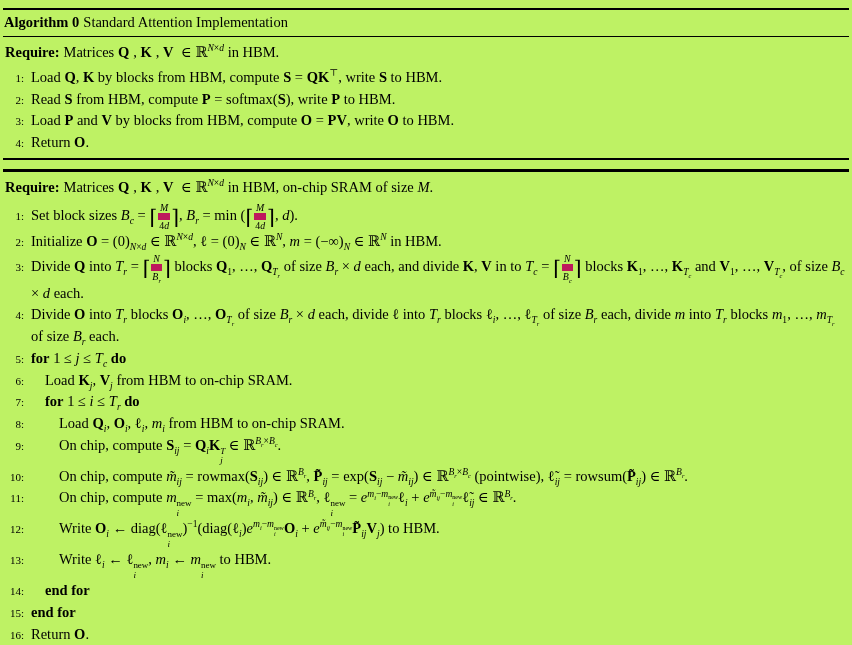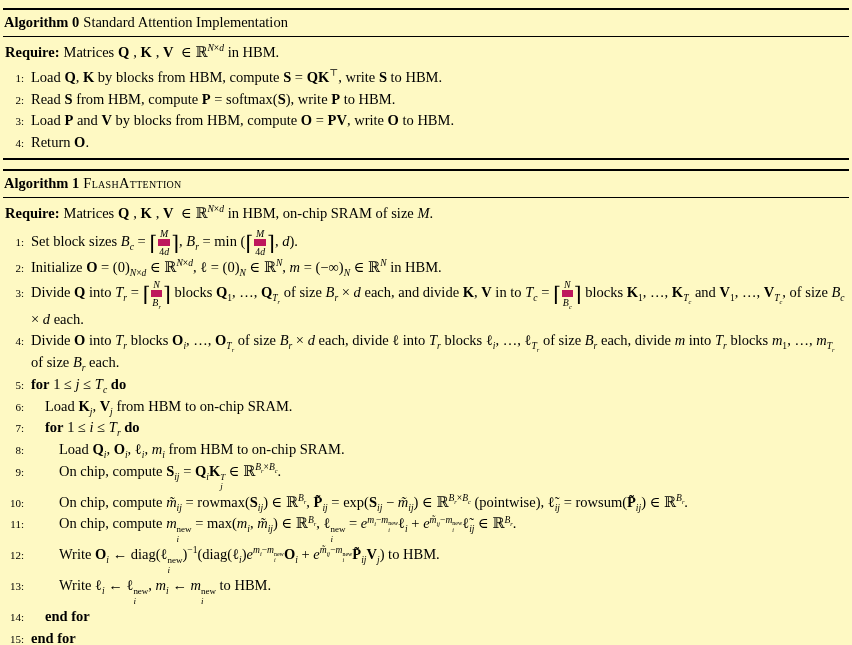--- a/index.html
+++ b/index.html
@@ -4,21 +4,21 @@
 <style>
   html,body{margin:0;padding:0;background:#ffffff;}
   body{
     width:852px;height:645px;
     color:#000;
     font-family:"Liberation Serif","DejaVu Serif",serif;
     font-size:14.5px;
   }
   .page{
     width:852px;height:645px;box-sizing:border-box;
-    padding:8px 3px 0 3px;overflow:hidden;background:#fef9c3;
+    padding:8px 3px 0 3px;overflow:hidden;background:#bef264;
   }
   .rule{height:0;border-top:2px solid #000;}
   .rule.thin{border-top-width:1px;}
   .alg{margin-bottom:9px;}
   .alg-header{padding:4px 2px 5px 1px;}
   .alg-header .alg-title{margin-left:4px;}
   .sc{font-variant:small-caps;letter-spacing:0.3px;}
   .alg-body{padding:4px 0 4px 0;}
   .require-line{padding:1px 1px 3px 2px;line-height:1.5;}
   .require-line b{margin-right:4px;font-family:Liberation Serif, serif;}
@@ -74,23 +74,20 @@
             <span class="lnum">4:</span>
             <span class="lcontent ind0">Return <b>O</b>.</span>
           </div>
         </div>
     </div>
     <div class="rule"></div>
   </section>
 
   <section class="alg">
     <div class="rule"></div>
-    <div class="alg-header">
-      <b>Algorithm 1</b><span class="alg-title sc">FlashAttention</span>
-    </div>
     <div class="rule thin"></div>
     <div class="alg-body">
       <div class="require-line">
         <b>Require:</b><span>Matrices <b>Q</b>, <b>K</b>, <b>V</b> ∈ ℝ<sup><i>N</i>×<i>d</i></sup> in HBM, on-chip SRAM of size <i>M</i>.</span>
       </div>
       <div class="lines">
           <div class="alg-line">
             <span class="lnum">1:</span>
             <span class="lcontent ind0">Set block sizes <i>B<sub>c</sub></i> = <span class="lrc">⌈</span><span class="frac">
                 <span class="fn"><i>M</i></span>

